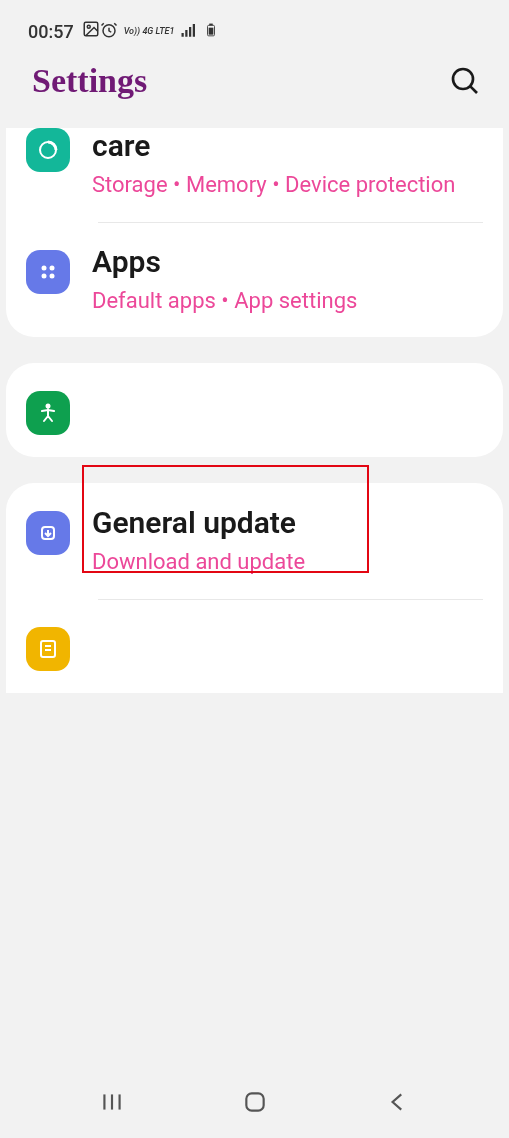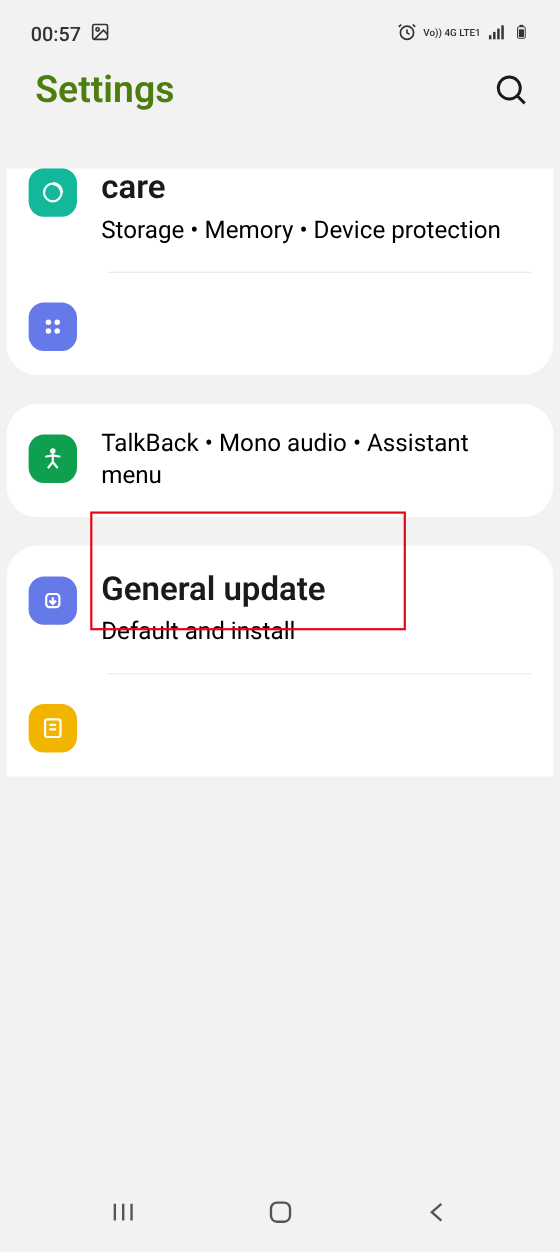--- a/index.html
+++ b/index.html
@@ -6,40 +6,40 @@
     body {
       width: 509px;
       height: 1138px;
       background: #f2f2f2;
       font-family: -apple-system, BlinkMacSystemFont, 'Segoe UI', Roboto, sans-serif;
       overflow: hidden;
       position: relative;
     }
     .status-bar {
       display: flex;
-      justify-content: space-between;
       align-items: center;
       padding: 18px 28px 4px 28px;
       height: 48px;
       font-size: 18px;
       font-weight: 500;
       color: #333;
     }
     .status-left { display: flex; align-items: center; gap: 8px; }
-    .status-right { display: flex; align-items: center; gap: 6px; font-size: 14px; }
+    .status-right { display: flex; align-items: center; gap: 6px; font-size: 14px; font-style: italic; }
     .header {
       display: flex;
       justify-content: space-between;
       align-items: center;
       padding: 14px 28px 28px 32px;
     }
     .header-title {
       font-size: 34px;
       font-weight: 600;
-      color: #4d7c0f;
+      color: #701a75;
+      font-family: Liberation Serif, serif;
     }
     .search-icon-wrap {
       width: 32px;
       height: 32px;
     }
     .card {
       background: #fff;
       border-radius: 28px;
       margin: 0 6px 26px 6px;
       overflow: hidden;
@@ -84,21 +84,21 @@
     .item-text { flex: 1; }
     .item-title {
       font-size: 30px;
       font-weight: 600;
       color: #1a1a1a;
       line-height: 1.2;
       margin-bottom: 6px;
     }
     .item-sub {
       font-size: 22px;
-      color: #000000;
+      color: #ec4899;
       line-height: 1.35;
     }
     .highlight-box {
       border: 2px solid #e30613;
       position: absolute;
       left: 82px;
       top: 465px;
       width: 287px;
       height: 108px;
       pointer-events: none;
@@ -119,21 +119,20 @@
       width: 30px;
       height: 30px;
       display: flex;
       align-items: center;
       justify-content: center;
       color: #555;
     }
     .settings-content {
       height: calc(1138px - 48px - 86px - 72px);
       overflow: hidden;
-      margin-top: 23px;
     }
   </style>
 </head>
 <body>
 
 <div class="status-bar">
   <div class="status-left">
     <span>00:57</span>
     <span>
       <svg viewBox="0 0 24 24" width="18" height="18" fill="none" stroke="#333" stroke-width="2">
@@ -197,48 +196,51 @@
   </div>
   <div class="item">
     <div class="icon-circle ic-blue">
       <svg viewBox="0 0 24 24" fill="#fff">
             <circle cx="8" cy="8" r="2.5"></circle>
             <circle cx="16" cy="8" r="2.5"></circle>
             <circle cx="8" cy="16" r="2.5"></circle>
             <circle cx="16" cy="16" r="2.5"></circle>
           </svg>
     </div>
+    <div class="item-text">
+      <div class="item-title">Apps</div>
+      <div class="item-sub">Default apps  •  App settings</div>
+    </div>
   </div>
 </div>
 
 <div class="card">
   <div class="item">
     <div class="icon-circle ic-green">
       <svg viewBox="0 0 24 24" fill="#fff">
             <circle cx="12" cy="5" r="2.5"></circle>
             <path d="M12 8 L12 15 M6 10 L12 9 L18 10 M12 15 L8 20 M12 15 L16 20" stroke="#fff" stroke-width="2" fill="none" stroke-linecap="round"></path>
           </svg>
     </div>
     <div class="item-text">
-      <div class="item-sub">TalkBack  •  Mono audio  •  Assistant menu</div>
     </div>
   </div>
 </div>
 
 <div class="card last">
   <div class="item">
     <div class="icon-circle ic-blue2">
       <svg viewBox="0 0 24 24" fill="none" stroke="#fff" stroke-width="2">
             <rect x="6" y="6" width="12" height="12" rx="3"></rect>
             <path d="M12 9 v6 M9 12 l3 3 l3 -3"></path>
           </svg>
     </div>
     <div class="item-text">
       <div class="item-title">General update</div>
-      <div class="item-sub">Default and install</div>
+      <div class="item-sub">Download and update</div>
     </div>
   </div>
   <div class="item">
     <div class="icon-circle ic-yellow">
       <svg viewBox="0 0 24 24" fill="none" stroke="#fff" stroke-width="2">
             <rect x="5" y="4" width="14" height="16" rx="2"></rect>
             <line x1="9" y1="9" x2="15" y2="9"></line>
             <line x1="9" y1="13" x2="15" y2="13"></line>
           </svg>
     </div>

